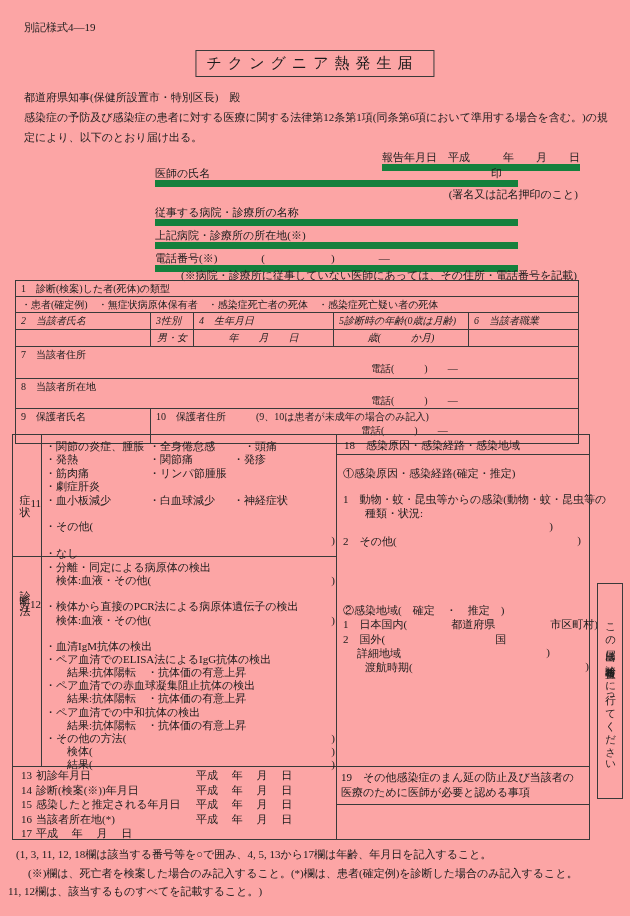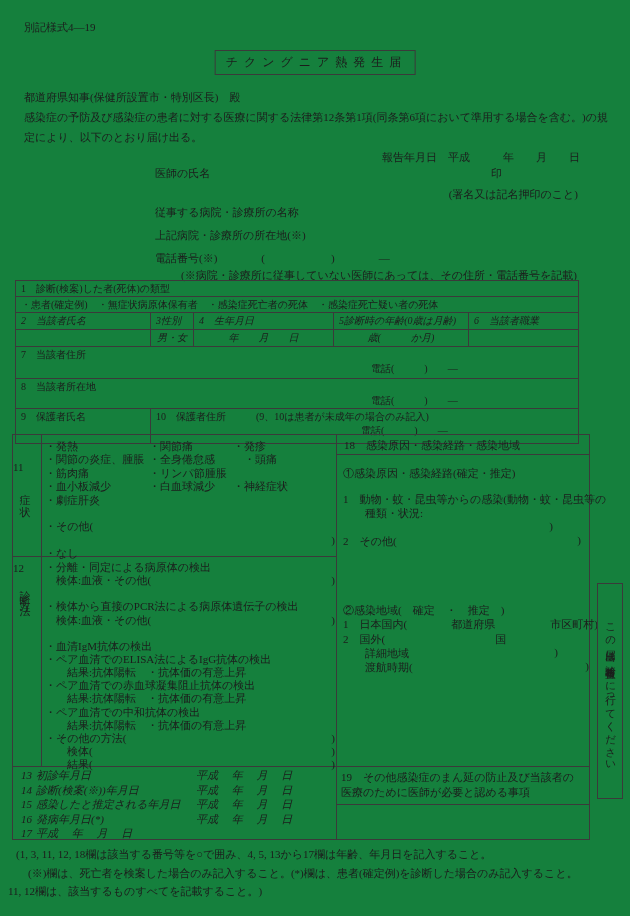--- a/index.html
+++ b/index.html
@@ -1,27 +1,27 @@
 <!DOCTYPE html>
 <html><head>
 <meta charset="utf-8">
 <style>
   html,body{margin:0;padding:0;background:#fff;}
   .page{
-    position:relative;width:630px;height:916px;background:#15803d;
+    position:relative;width:630px;height:916px;background:#fca5a5;
     font-family:"Liberation Serif","DejaVu Serif",serif;
     font-size:11px;color:#1c1c1c;overflow:hidden;
   }
   .abs{position:absolute;}
-  .u{border-bottom:5px solid #15803d;}
+  .u{border-bottom:7px solid #15803d;}
   
   .code{left:24px;top:20px;}
   .title-box{top:50px;left:50%;transform:translateX(-50%);
-    border:1px solid #3a3a3a;padding:3px 7px 3px 10px;
-    font-size:12px;letter-spacing:6px;white-space:nowrap;}
+    border:1px solid #3a3a3a;padding:3px 15px 3px 10px;
+    font-size:15px;letter-spacing:6px;white-space:nowrap;}
   .addressee{left:24px;top:90px;}
   .law{left:24px;top:108px;width:588px;line-height:19.5px;}
   .report{right:50px;top:150px;height:14px;}
   .docline{left:155px;top:166px;width:363px;height:14px;display:flex;justify-content:space-between;}
   .docline .seal{margin-right:16px;}
   .sealnote{right:52px;top:187px;}
   .hosp1{left:155px;top:205px;width:363px;height:14px;}
   .hosp2{left:155px;top:228px;width:363px;height:14px;}
   .phoneline{left:155px;top:251px;width:363px;height:14px;}
   .phonenote{right:53px;top:268px;}
@@ -34,30 +34,30 @@
   .cellcenter{text-align:center;padding:0 !important;}
   .twoline{vertical-align:top;padding-top:1px !important;}
   .telpad{padding-left:350px;}
   .telpad2{padding-left:205px;}
   
   .lt{left:12px;top:434px;width:576px;height:404px;border:1.5px solid #3a3a3a;}
   .lt .line{position:absolute;background:#3a3a3a;}
   .numcol{left:0;top:0;width:28px;height:331px;border-right:1px solid #3a3a3a;}
   .lefthalf{left:0;top:0;width:323px;height:404px;border-right:1px solid #3a3a3a;}
   .vlabel{writing-mode:vertical-rl;text-orientation:upright;}
-  .secnum{width:28px;text-align:left;}
+  .secnum{width:28px;text-align:right;margin-top:36px;}
   .symrow{display:flex;height:13.4px;line-height:13.4px;white-space:nowrap;}
   .symrow .c1{width:104px;}
   .symrow .c2{width:84px;}
   .symblock{left:32px;top:5px;width:290px;}
   .parenrow{display:flex;}
   .parenrow .cp{margin-left:auto;}
   .dxblock{left:32px;top:126px;width:290px;}
   .dxrow{height:13.15px;line-height:13.15px;display:flex;white-space:nowrap;text-align:right;}
-  .daterows{left:0;top:333px;width:323px;font-style:italic;}
+  .daterows{left:0;top:333px;width:323px;}
   .drow{height:14.5px;line-height:14.5px;display:flex;white-space:nowrap;}
   .drow .no{width:15px;margin-left:8px;}
   .drow .lbl{width:160px;}
   .s18h{left:323px;top:0;width:253px;height:20px;line-height:20px;border-bottom:1px solid #3a3a3a;padding-left:8px;box-sizing:border-box;}
   .s18item{white-space:nowrap;}
   .b19top{left:323px;top:331px;width:253px;height:1px;}
   .b19mid{left:323px;top:369px;width:253px;height:1px;}
   .label19{left:328px;top:335px;width:243px;line-height:15px;}
   
   .vnote{left:597px;top:583px;width:24px;height:214px;border:1px solid #3a3a3a;
@@ -142,44 +142,44 @@
   <div class="abs lt">
     <div class="abs lefthalf"></div>
     <div class="abs numcol"></div>
     <div class="abs line" style="left:0;top:121px;width:323px;height:1px"></div>
     <div class="abs line" style="left:0;top:331px;width:323px;height:1px"></div>
 
     <div class="abs secnum" style="left:0;top:26px">11</div>
     <div class="abs vlabel" style="left:4px;top:50px;letter-spacing:13px">症状</div>
     <div class="abs symblock">
       <div class="symrow">
+        <span class="c1">・関節の炎症、腫脹</span>
+        <span class="c2">・全身倦怠感</span>
+        <span>　・頭痛</span>
+      </div>
+      <div class="symrow">
         <span class="c1">・発熱</span>
         <span class="c2">・関節痛</span>
         <span>・発疹</span>
       </div>
       <div class="symrow">
-        <span class="c1">・関節の炎症、腫脹</span>
-        <span class="c2">・全身倦怠感</span>
-        <span>　・頭痛</span>
-      </div>
-      <div class="symrow">
         <span class="c1">・筋肉痛</span>
         <span class="c2">・リンパ節腫脹</span>
         <span></span>
       </div>
       <div class="symrow">
+        <span class="c1">・劇症肝炎</span>
+        <span class="c2"></span>
+        <span></span>
+      </div>
+      <div class="symrow">
         <span class="c1">・血小板減少</span>
         <span class="c2">・白血球減少</span>
         <span>・神経症状</span>
       </div>
-      <div class="symrow">
-        <span class="c1">・劇症肝炎</span>
-        <span class="c2"></span>
-        <span></span>
-      </div>
       <div class="symrow"></div>
       <div class="symrow parenrow">
         <span>・その他(</span>
       </div>
       <div class="symrow parenrow">
         <span class="cp">)</span>
       </div>
       <div class="symrow">
         <span>・なし</span>
       </div>
@@ -254,42 +254,42 @@
         <span class="lbl">診断(検案(※))年月日</span>
         <span>平成　 年　 月　 日</span>
       </div>
       <div class="drow">
         <span class="no">15</span>
         <span class="lbl">感染したと推定される年月日</span>
         <span>平成　 年　 月　 日</span>
       </div>
       <div class="drow">
         <span class="no">16</span>
-        <span class="lbl">発病年月日(*)</span>
+        <span class="lbl">当該者所在地(*)</span>
         <span>平成　 年　 月　 日</span>
       </div>
       <div class="drow">
         <span class="no">17</span>
         <span>平成　 年　 月　 日</span>
       </div>
     </div>
 
     <div class="abs s18h">18　感染原因・感染経路・感染地域</div>
     <div class="abs s18item" style="left:330px;top:31px">①感染原因・感染経路(確定・推定)</div>
     <div class="abs s18item" style="left:330px;top:57px">1　動物・蚊・昆虫等からの感染(動物・蚊・昆虫等の</div>
     <div class="abs s18item" style="left:330px;top:71px">　　種類・状況:</div>
     <div class="abs s18item" style="left:330px;top:85px;width:210px;text-align:right">)</div>
     <div class="abs parenrow" style="left:330px;top:99px;width:238px">
       <span>2　その他(</span>
       <span class="cp">)</span>
     </div>
     <div class="abs s18item" style="left:330px;top:168px">②感染地域(　確定　・　推定　)</div>
     <div class="abs s18item" style="left:330px;top:182px">1　日本国内(　　　　都道府県　　　　　市区町村)</div>
     <div class="abs s18item" style="left:330px;top:197px">2　国外(　　　　　　　　　　国</div>
-    <div class="abs parenrow" style="left:330px;top:211px;width:215px">
+    <div class="abs parenrow" style="left:322px;top:211px;width:215px">
       <span>　　詳細地域</span>
       <span class="cp">)</span>
     </div>
     <div class="abs parenrow" style="left:330px;top:225px;width:246px">
       <span>　　渡航時期(</span>
       <span class="cp">)</span>
     </div>
 
     <div class="abs line b19top"></div>
     <div class="abs label19">19　その他感染症のまん延の防止及び当該者の医療のために医師が必要と認める事項</div>

